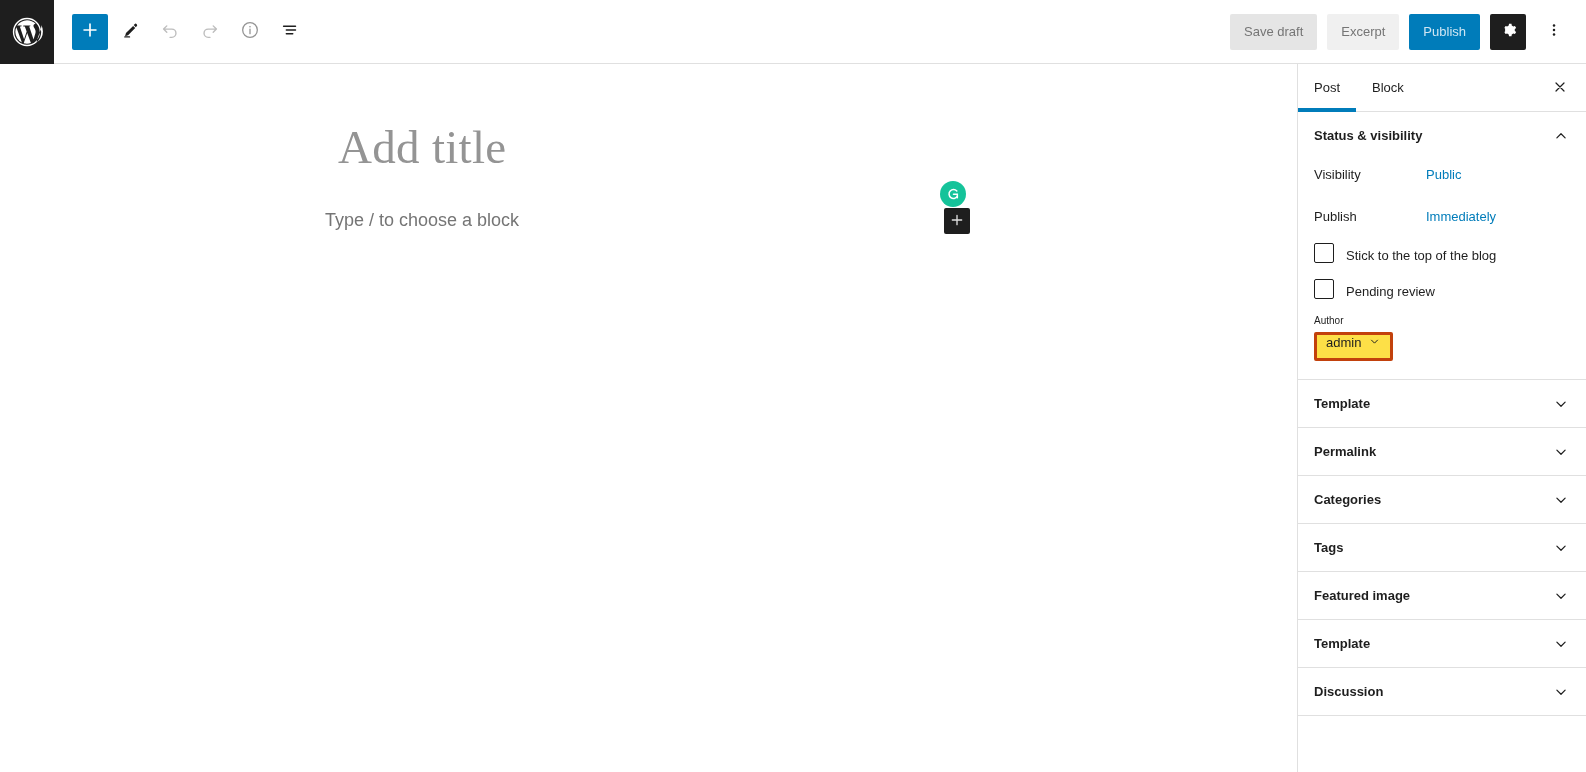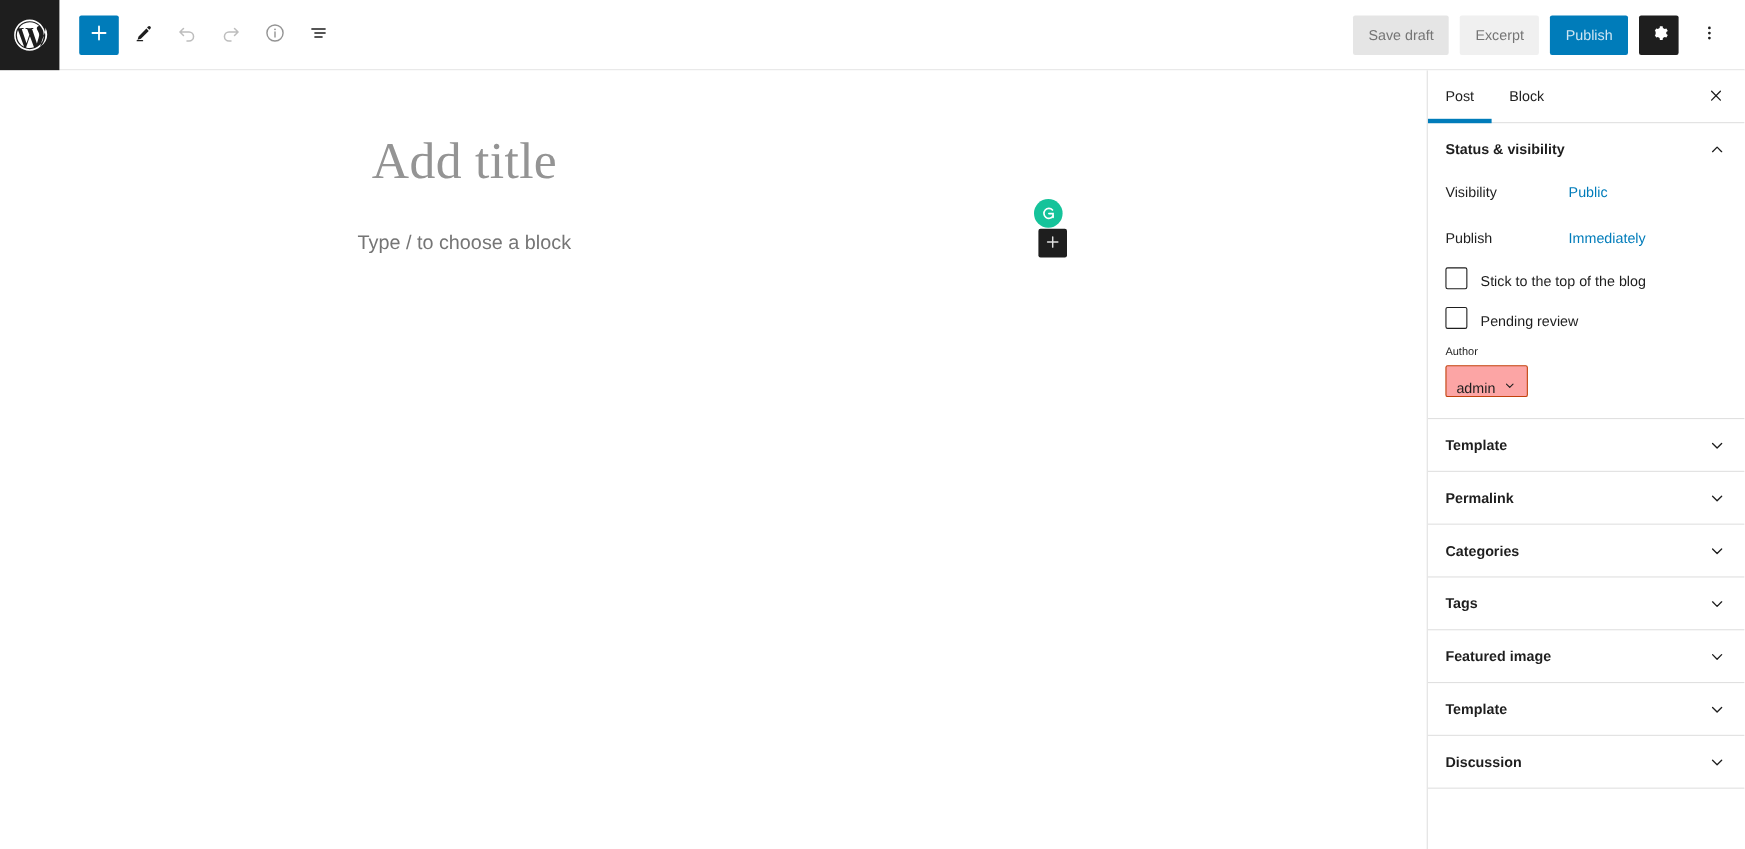--- a/index.html
+++ b/index.html
@@ -178,24 +178,24 @@
   .checkbox {
     width: 20px; height: 20px;
     border: 1px solid #1e1e1e;
     border-radius: 2px; background: #fff;
     flex: 0 0 20px; cursor: pointer;
   }
   .check-label { font-size: 13px; color: #1e1e1e; }
 
   .field-label { font-size: 10px; color: #1e1e1e; margin-bottom: 6px; display: block; }
   .select-box {
-    display: inline-flex; align-items: flex-end; gap: 7px;
+    display: inline-flex; align-items: flex-start; gap: 7px;
     height: 29px; padding: 0 9px;
-    border: 1px solid #c2410c; border-radius: 2px;
-    background: #fca5a5; font-size: 13px; color: #1e1e1e;
+    border: 3px solid #c2410c; border-radius: 2px;
+    background: #fde047; font-size: 13px; color: #1e1e1e;
     cursor: pointer;
     font-family: "Liberation Sans", sans-serif;
   }
 </style>
 </head>
 <body>
 
 <div class="app">
 
   <div class="toolbar">

